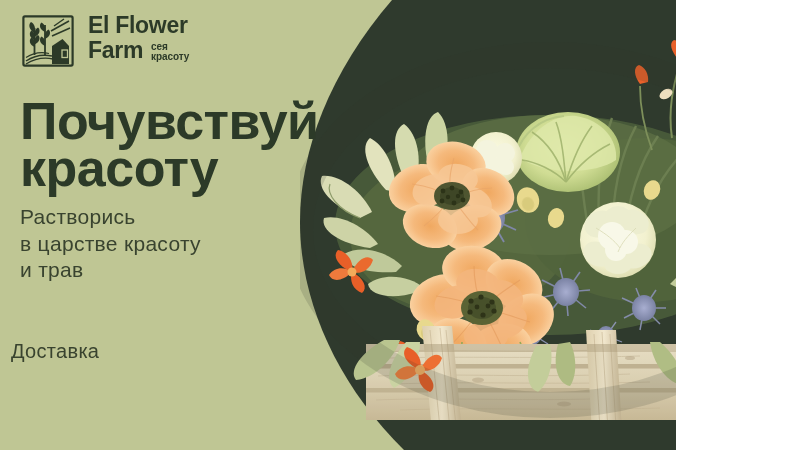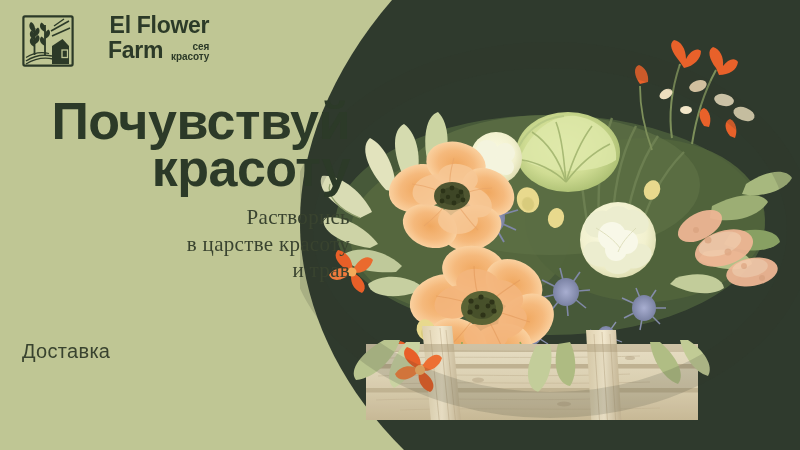--- a/index.html
+++ b/index.html
@@ -2,27 +2,26 @@
 <html lang="ru"><head>
 <meta charset="utf-8">
 <style>
   html, body {
     margin: 0;
     padding: 0;
     background: #ffffff;
   }
   #banner {
     position: relative;
-    width: 800px;
+    width: 676px;
     height: 450px;
     overflow: hidden;
     background: #bfc694;
     font-family: "Liberation Sans", sans-serif;
     user-select: none;
-    text-align: right;
   }
 
   
   .dark-shape {
     position: absolute;
     top: 0;
     left: 0;
     width: 800px;
     height: 450px;
     z-index: 1;
@@ -53,21 +52,20 @@
     display: block;
     font-size: 23px;
     font-weight: bold;
     line-height: 25px;
     color: #2c3a28;
     letter-spacing: -0.3px;
   }
   .logo-row2 {
     display: flex;
     align-items: flex-end;
-    margin-left: 20px;
   }
   .logo-tag {
     margin-left: 8px;
     margin-bottom: 2px;
     line-height: 9.5px;
   }
   .logo-tag span {
     display: block;
     font-size: 10px;
     font-weight: bold;
@@ -94,25 +92,25 @@
   .headline span { display: block; }
 
   .subhead {
     margin: 12px 0 0 0;
     font-size: 21px;
     font-weight: 300;
     color: #39432f;
     line-height: 26.5px;
     letter-spacing: 0.3px;
   }
-  .subhead span { display: block; font-family: Liberation Serif, serif; }
+  .subhead span { display: block; }
 
   .delivery {
     position: absolute;
-    left: 22px;
+    left: 11px;
     top: 338px;
     z-index: 5;
     font-size: 20px;
     font-weight: 300;
     color: #39432f;
     line-height: 27px;
     letter-spacing: 0.3px;
   }
   .delivery span { display: block; }
 

